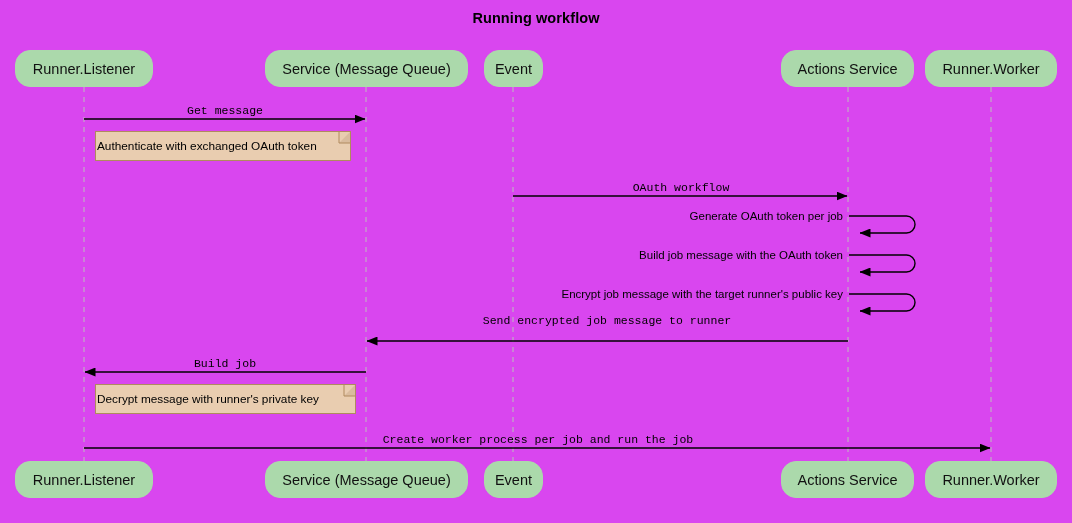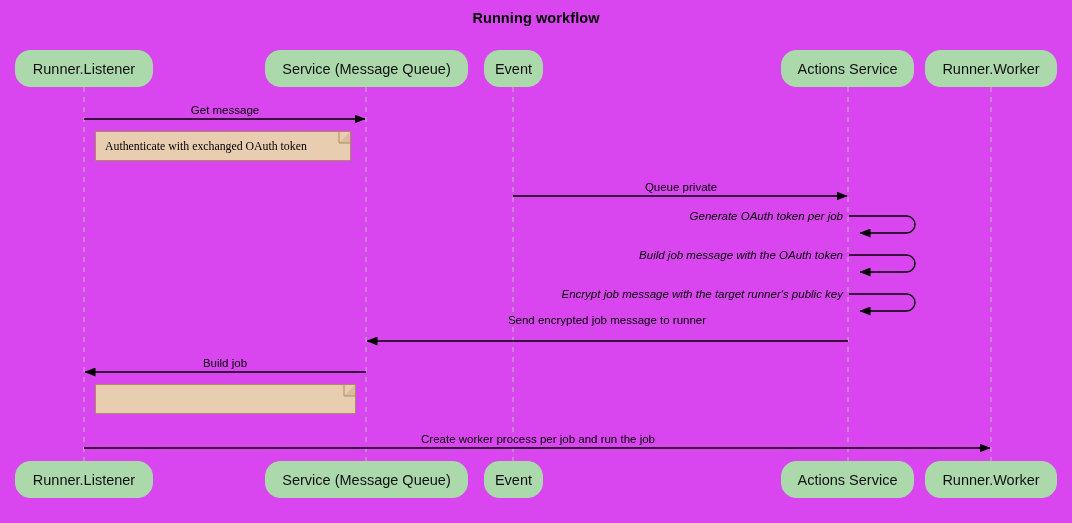--- a/index.html
+++ b/index.html
@@ -50,35 +50,34 @@
     white-space: nowrap;
     height: 37px;
   }
   .msg-label {
     position: absolute;
     font-size: 11.5px;
     color: #000000;
     white-space: nowrap;
     line-height: 13px;
   }
-  .msg-label.center { transform: translateX(-50%); }
-  .msg-label.right-anchor { transform: translateX(-100%); font-style: italic; }
+  .msg-label.center { transform: translateX(-50%); font-family: Liberation Mono, monospace; }
+  .msg-label.right-anchor { transform: translateX(-100%); }
   .note-box {
     position: absolute;
     box-sizing: border-box;
     background: #e9cdb0;
     border: 1px solid #b08a5e;
     font-size: 11.8px;
     color: #000000;
     white-space: nowrap;
     display: flex;
     align-items: center;
-    padding-left: 9px;
+    padding-left: 1px;
     height: 30px;
-    font-family: Liberation Serif, serif;
   }
   .note-fold {
     position: absolute;
     top: 0;
     right: 0;
     width: 0;
     height: 0;
     border-left: 11px solid transparent;
     border-bottom: 11px solid #d9bb9d;
   }
@@ -157,38 +156,39 @@
       <div class="participant-box" style="left: 781px; top: 461px; width: 133px; background: rgb(171, 217, 171); border-color: rgb(171, 217, 171);">
         <span>Actions Service</span>
       </div>
       <div class="participant-box" style="left: 925px; top: 461px; width: 132px; background: rgb(171, 217, 171); border-color: rgb(171, 217, 171);">
         <span>Runner.Worker</span>
       </div>
     </div>
 
   <div id="message-labels">
       <div class="msg-label center" style="left: 225px; top: 104px;">Get message</div>
-      <div class="msg-label center" style="left: 681px; top: 181px;">Queue private</div>
+      <div class="msg-label center" style="left: 681px; top: 181px;">OAuth workflow</div>
       <div class="msg-label right-anchor" style="left: 843px; top: 210px;">Generate OAuth token per job</div>
       <div class="msg-label right-anchor" style="left: 843px; top: 249px;">Build job message with the OAuth token</div>
       <div class="msg-label right-anchor" style="left: 843px; top: 288px;">Encrypt job message with the target runner's public key</div>
       <div class="msg-label center" style="left: 607px; top: 314px;">Send encrypted job message to runner</div>
       <div class="msg-label center" style="left: 225px; top: 357px;">Build job</div>
       <div class="msg-label center" style="left: 538px; top: 433px;">Create worker process per job and run the job</div>
     </div>
 
   <div id="notes-layer">
       <div class="note-box" style="left: 95px; top: 131px; width: 256px; background: rgb(233, 205, 176); border-color: rgb(176, 138, 94);">
         <span>Authenticate with exchanged OAuth token</span>
         <div class="note-fold" style="border-bottom-color: rgb(217, 187, 157);"></div>
         <svg class="note-fold-edge" viewBox="0 0 13 13">
           <path d="M 1 1 L 1 12 L 12 12" fill="none" stroke="#b08a5e" stroke-width="1"></path>
         </svg>
       </div>
       <div class="note-box" style="left: 95px; top: 384px; width: 261px; background: rgb(233, 205, 176); border-color: rgb(176, 138, 94);">
+        <span>Decrypt message with runner's private key</span>
         <div class="note-fold" style="border-bottom-color: rgb(217, 187, 157);"></div>
         <svg class="note-fold-edge" viewBox="0 0 13 13">
           <path d="M 1 1 L 1 12 L 12 12" fill="none" stroke="#b08a5e" stroke-width="1"></path>
         </svg>
       </div>
     </div>
 
 </div>
 
 </body></html>

